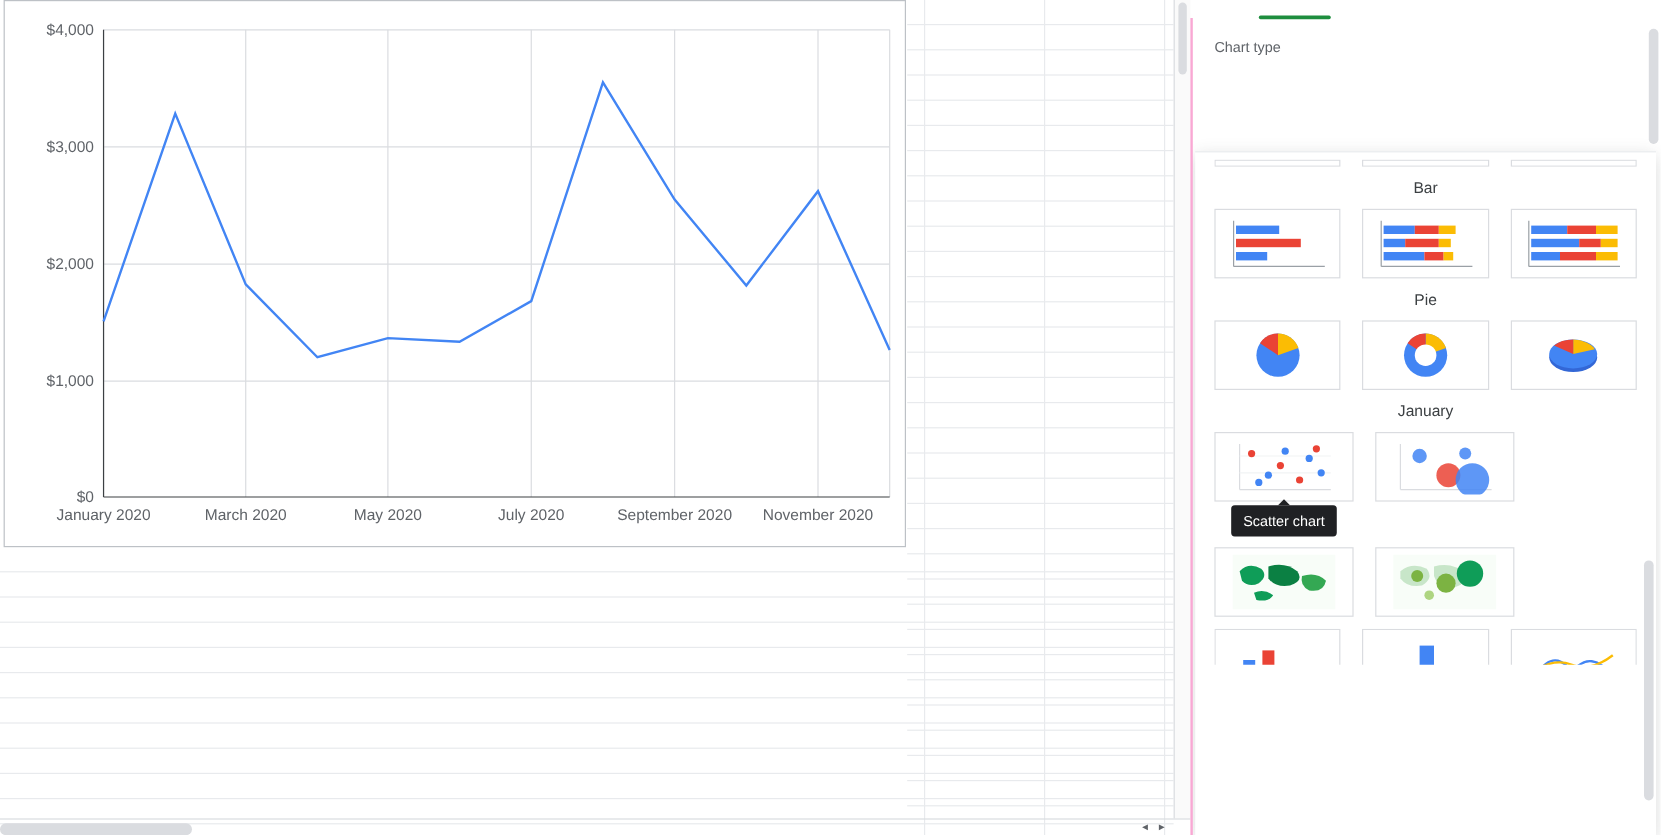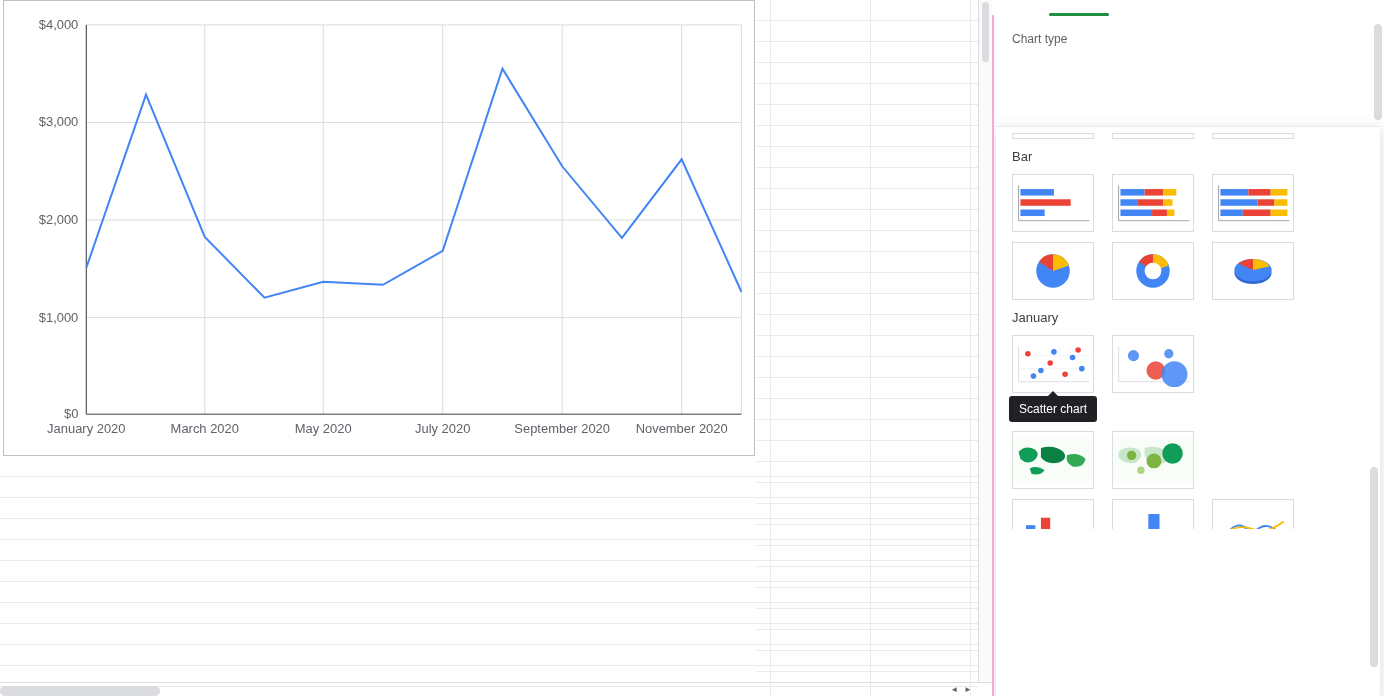--- a/index.html
+++ b/index.html
@@ -52,25 +52,25 @@
   .select .caret { position: absolute; right: 14px; top: 50%; width: 0; height: 0; border-left: 5px solid transparent; border-right: 5px solid transparent; border-top: 5px solid #5f6368; transform: translateY(-50%); }
 
   
   .dropdown {
     position: absolute; left: 2px; right: 4px; top: 108px; bottom: 0;
     background: #fff; border-top: 1px solid #e8eaed;
     box-shadow: 0 4px 14px rgba(60,64,67,.2);
     padding: 14px 16px 0 16px;
     overflow: hidden;
   }
-  .group-label { font-size: 13px; color: #3c4043; margin: 10px 0 10px; }
+  .group-label { font-size: 13px; color: #3c4043; margin: 10px 0 10px; text-align: center; }
   .thumb-row { display: flex; gap: 18px; margin-bottom: 10px; }
   .thumb {
-    width: 82px; height: 58px; border: 1px solid #dadce0; background: #fff;
-    display: flex; align-items: center; cursor: pointer;
+    width: 116px; height: 58px; border: 1px solid #dadce0; background: #fff;
+    display: flex; align-items: center; justify-content: center; cursor: pointer;
     position: relative;
   }
   .thumb svg { width: 86px; height: 46px; }
 
   .tooltip {
     position: absolute; top: 60px; left: 50%; transform: translateX(-50%);
     background: #202124; color: #fff; font-size: 12px; padding: 6px 10px; border-radius: 3px;
     white-space: nowrap; z-index: 5;
   }
   .tooltip::before {
@@ -253,20 +253,21 @@
               <rect x="8" y="19" width="40" height="7" fill="#4285f4"></rect>
                 <rect x="48" y="19" width="18" height="7" fill="#ea4335"></rect>
                 <rect x="66" y="19" width="14" height="7" fill="#fbbc04"></rect>
               <rect x="8" y="30" width="24" height="7" fill="#4285f4"></rect>
                 <rect x="32" y="30" width="30" height="7" fill="#ea4335"></rect>
                 <rect x="62" y="30" width="18" height="7" fill="#fbbc04"></rect>
             </svg>
           </div>
         </div>
 
+        <div class="group-label">Pie</div>
         <div class="thumb-row">
           <div class="thumb">
             <svg viewBox="0 0 86 46">
                 <circle cx="43" cy="23" r="18" fill="#4285f4"></circle>
               <path d="M43 23 L43 5 A18 18 0 0 1 60 17 Z" fill="#fbbc04"></path>
               <path d="M43 23 L43 5 A18 18 0 0 0 28 13 Z" fill="#ea4335"></path>
               </svg>
           </div>
           <div class="thumb">
             <svg viewBox="0 0 86 46">

